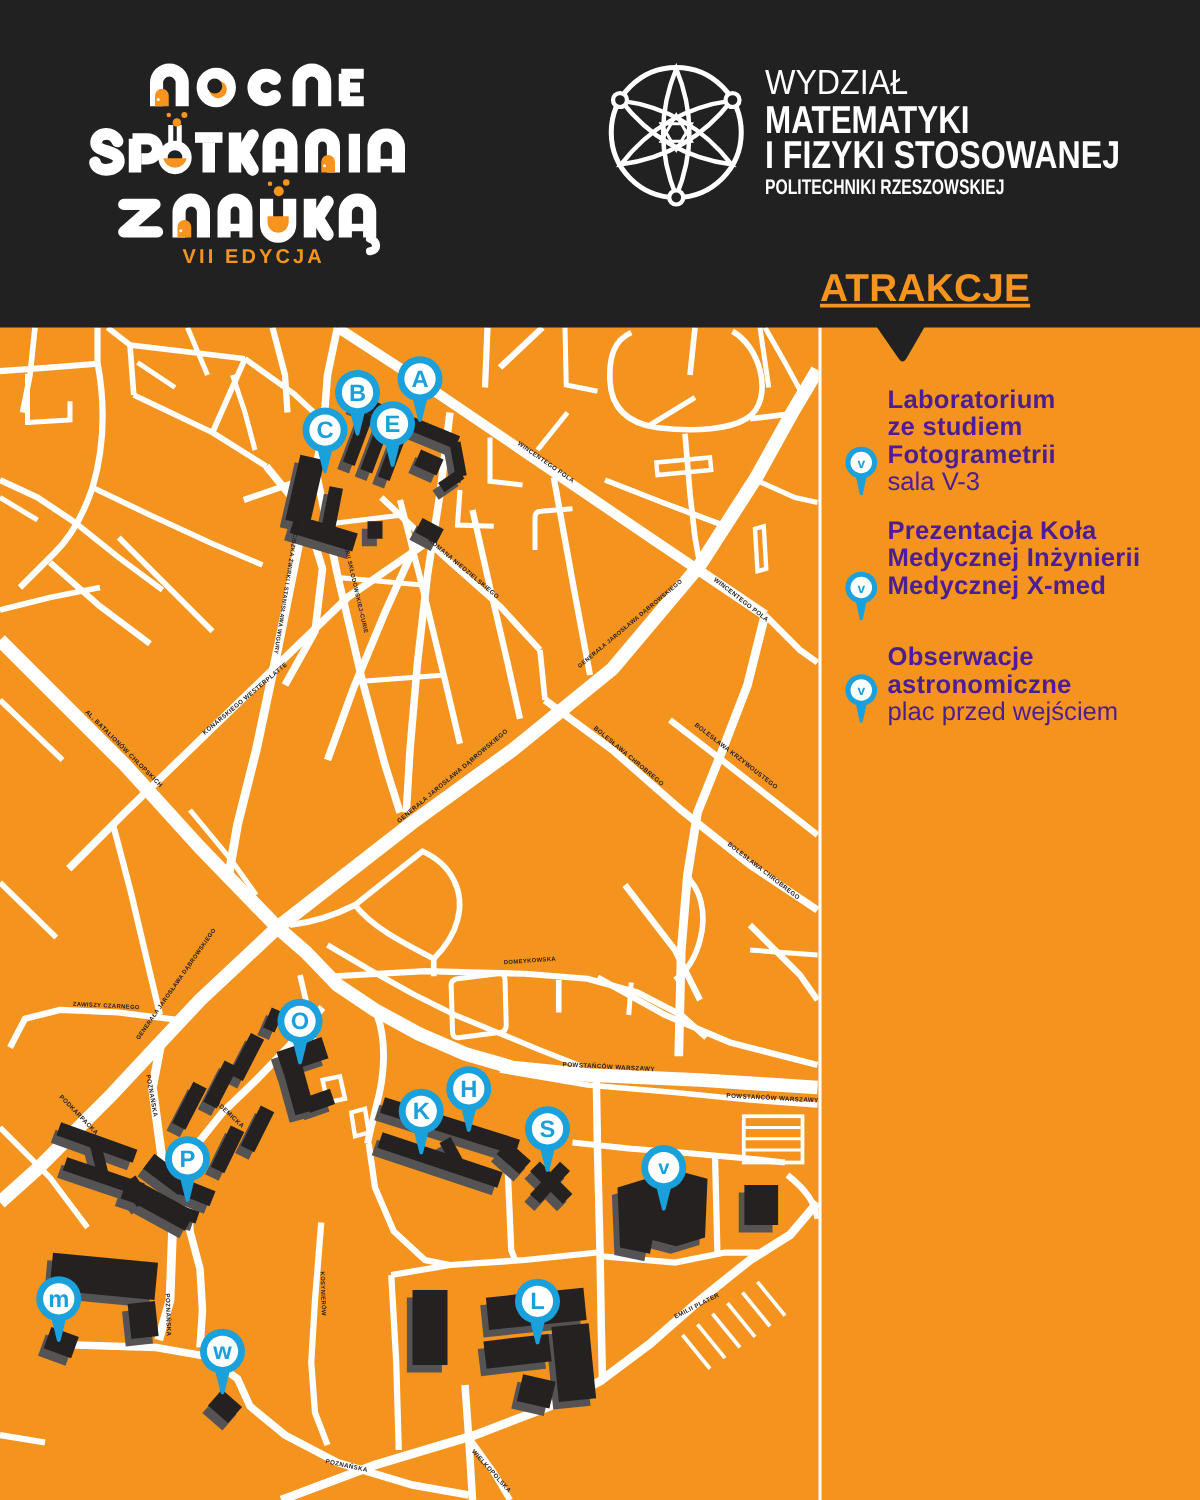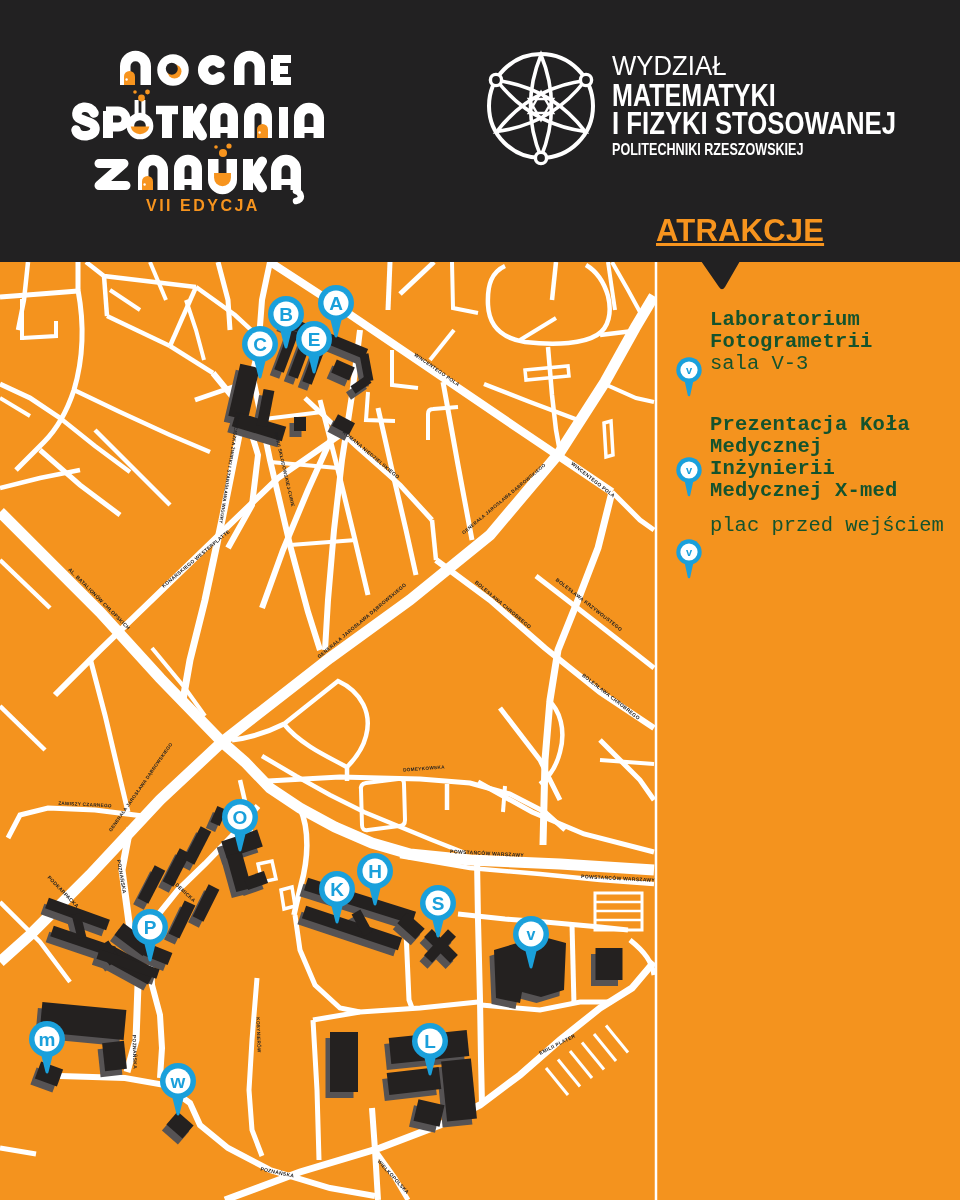--- a/index.html
+++ b/index.html
@@ -1,20 +1,20 @@
 <!DOCTYPE html>
 <html><head><meta charset="utf-8">
 <style>
 html,body{margin:0;padding:0;}
 body{width:960px;height:1200px;overflow:hidden;font-family:"Liberation Sans",sans-serif;background:#f4931e;}
 .hdr{position:absolute;left:0;top:0;width:960px;height:262px;background:#222122;}
 .wl{position:absolute;left:612px;color:#fff;transform-origin:left top;white-space:nowrap;}
 .atr{position:absolute;left:656px;top:214.5px;color:#f7941e;font-size:31px;line-height:31px;font-weight:bold;letter-spacing:0.2px;text-decoration:underline;}
 .vii{position:absolute;left:98px;top:197px;color:#f7941e;font-size:16px;font-weight:bold;letter-spacing:2.5px;margin-left:48px;}
-.panel{position:absolute;left:710px;color:#14532d;width:240px;font-family:Liberation Mono, monospace;}
+.panel{position:absolute;left:710px;color:#4c1d95;width:240px;}
 .panel b{font-size:20.5px;line-height:22px;display:block;letter-spacing:0.2px;}
 .panel span{font-size:20.5px;line-height:22px;display:block;}
 </style></head>
 <body>
 <svg width="960" height="1200" viewBox="0 0 960 1200" style="position:absolute;left:0;top:0" font-family="Liberation Sans, sans-serif">
 <rect x="0" y="0" width="960" height="1200" fill="#f4931e"></rect>
 <g>
 <path d="M0,512 L100,612 L160,678 L222,742" stroke="#fff" stroke-width="11" fill="none"></path>
 <path d="M654,296 L635,328 L605,382 L560,452 L490,535 L410,600 L330,658 L222,742" stroke="#fff" stroke-width="11" fill="none"></path>
 <path d="M222,742 L160,800 L90,875 L30,935 L0,962" stroke="#fff" stroke-width="11" fill="none"></path>
@@ -391,22 +391,25 @@
 </svg>
 <div class="hdr" style="background:transparent"></div>
 <div class="wl" style="top:49.5px;font-size:28px;transform:scaleX(.92)">WYDZIAŁ</div>
 <div class="wl" style="top:77.5px;font-size:31px;font-weight:bold;transform:scaleX(.81)">MATEMATYKI</div>
 <div class="wl" style="top:106px;font-size:31px;font-weight:bold;transform:scaleX(.83)">I FIZYKI STOSOWANEJ</div>
 <div class="wl" style="top:140px;font-size:17px;font-weight:bold;transform:scaleX(.74)">POLITECHNIKI RZESZOWSKIEJ</div>
 <div class="atr">ATRAKCJE</div>
 <div class="vii">VII EDYCJA</div>
 <div class="panel" style="top:308.5px">
   <b>Laboratorium</b>
+    <b>ze studiem</b>
     <b>Fotogrametrii</b>
     <span>sala V-3</span>
 </div>
 <div class="panel" style="top:413.5px">
   <b>Prezentacja Koła</b>
     <b>Medycznej Inżynierii</b>
     <b>Medycznej X-med</b>
 </div>
 <div class="panel" style="top:515px">
+  <b>Obserwacje</b>
+    <b>astronomiczne</b>
     <span>plac przed wejściem</span>
 </div>
 </body></html>

